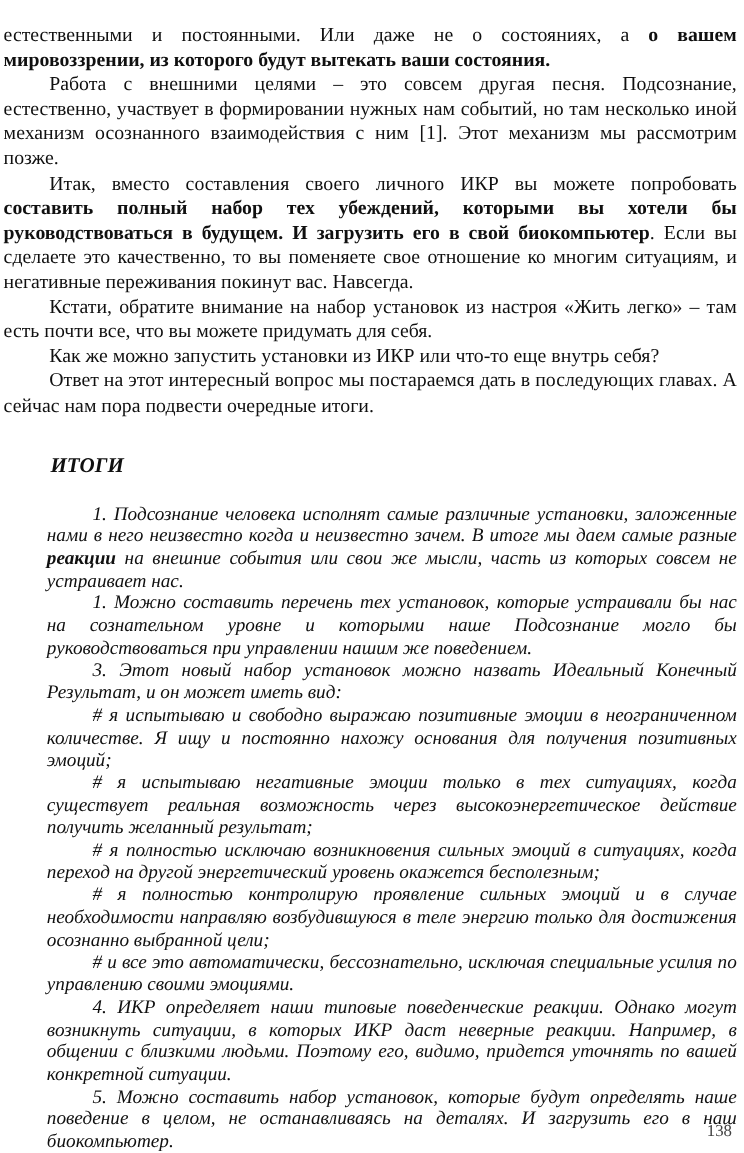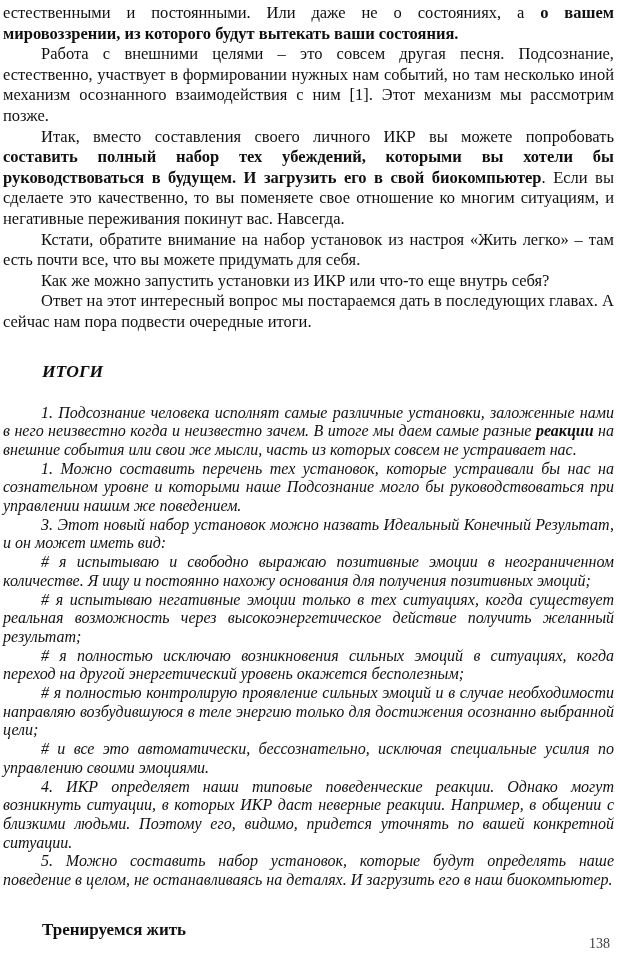--- a/index.html
+++ b/index.html
@@ -12,21 +12,21 @@
     height: 961px;
     overflow: hidden;
     font-family: "Liberation Serif", serif;
     color: #101010;
   }
   .page {
     position: relative;
     width: 620px;
     height: 961px;
     box-sizing: border-box;
-    padding: 3px 6px 0 3px;
+    padding: 19px 6px 0 3px;
     background: #ffffff;
   }
   .block {
     margin: 0;
     text-align: justify;
   }
   .body {
     font-size: 16.5px;
     line-height: 20.6px;
   }
@@ -38,20 +38,21 @@
     font-style: italic;
     font-size: 17.5px;
     line-height: 20px;
     margin: 28px 0 23px 39px;
     text-align: left;
   }
   .summary {
     font-style: italic;
     font-size: 16px;
     line-height: 18.7px;
+    margin-left: 36px;
   }
   .subheading {
     font-weight: bold;
     font-size: 17px;
     line-height: 21px;
     margin-top: 29px;
     text-indent: 39px;
     text-align: left;
   }
   .bold {

